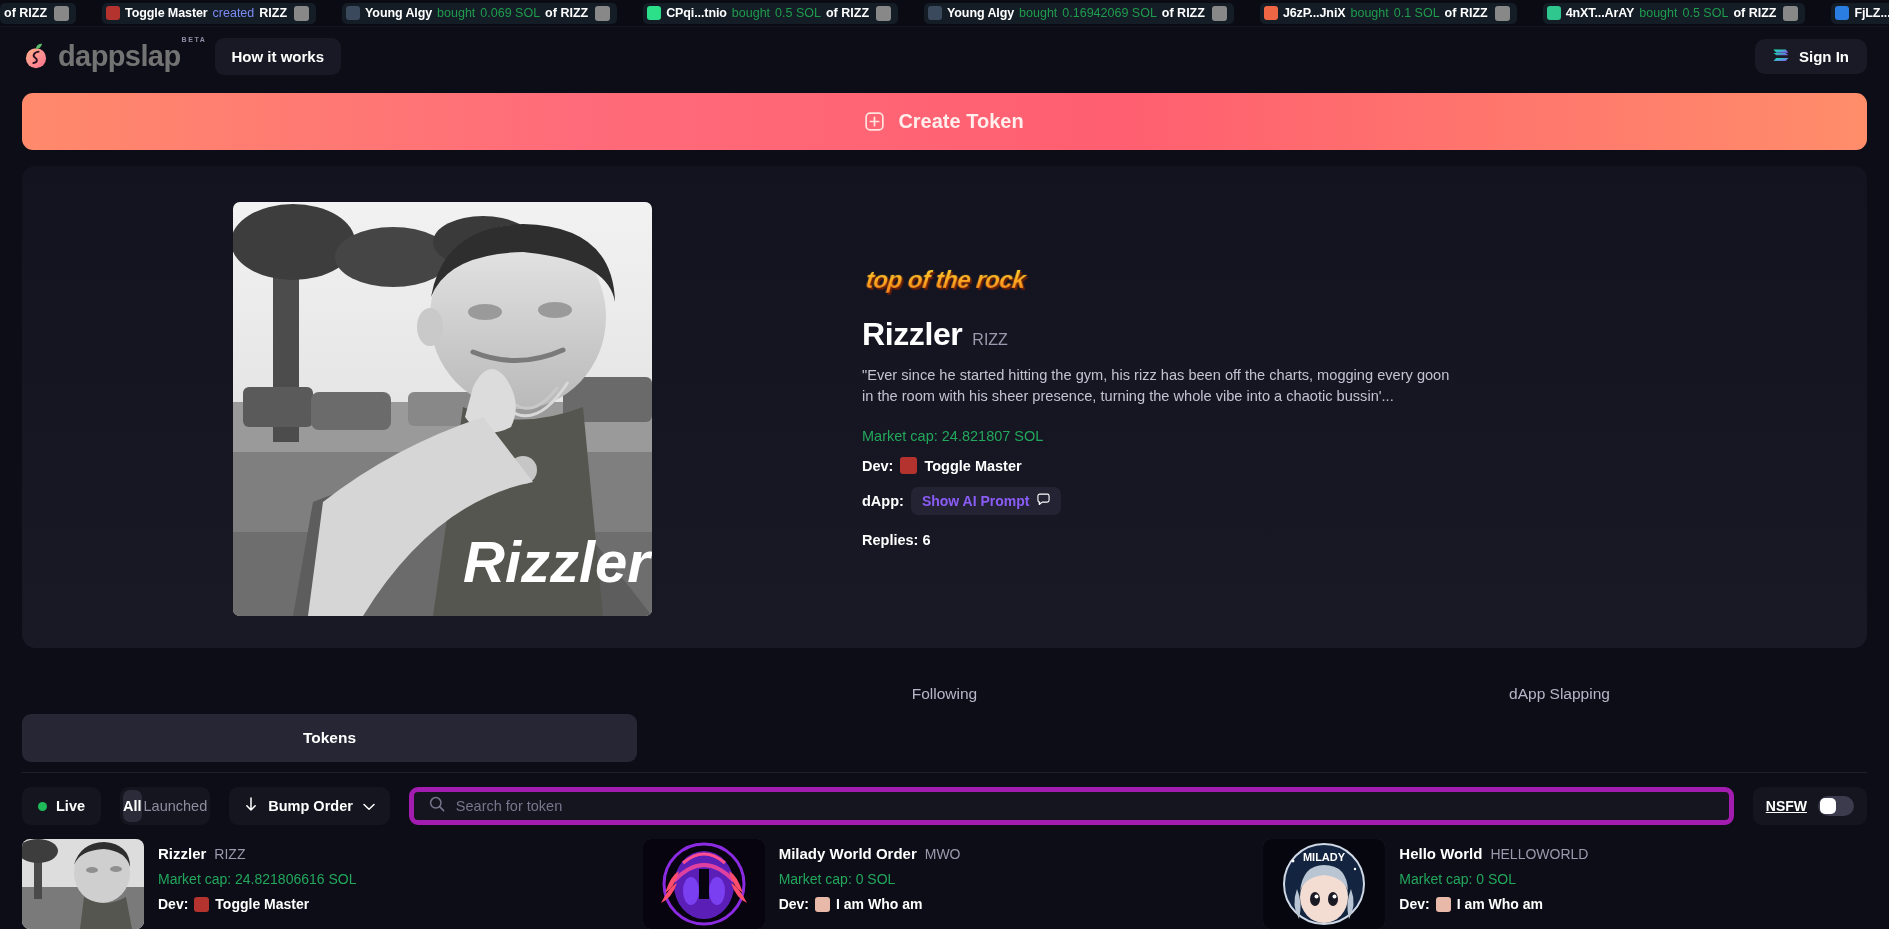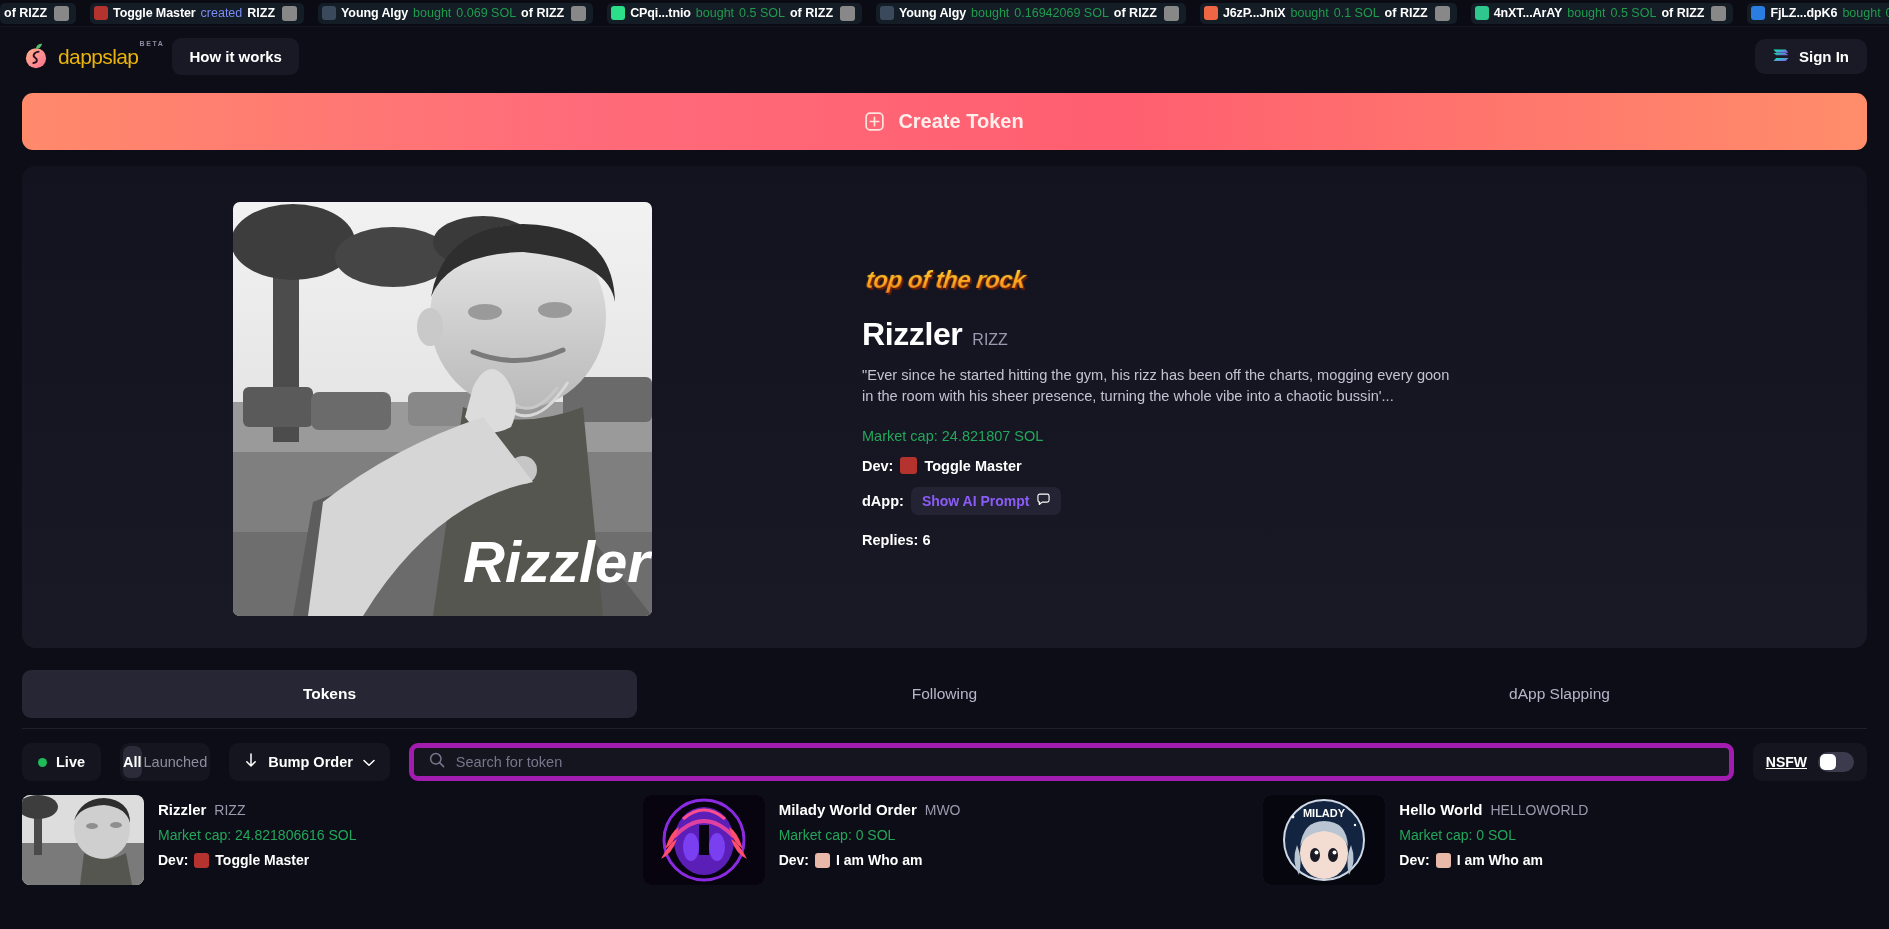--- a/index.html
+++ b/index.html
@@ -11,21 +11,21 @@
     font-family: "Liberation Sans", sans-serif;
     -webkit-font-smoothing: antialiased;
   }
 
   
   .ticker {
     height: 27px;
     background: #0b0b14;
     display: flex;
     align-items: center;
-    gap: 0;
+    gap: 12px;
     overflow: hidden;
     white-space: nowrap;
     border-bottom: 1px solid #15151f;
   }
   .ticker-item {
     display: inline-flex;
     align-items: center;
     gap: 5px;
     background: #141c26;
     border-radius: 5px;
@@ -60,21 +60,21 @@
     height: 58px;
     background: #0d0d18;
     display: flex;
     align-items: center;
     padding: 0 22px 0 22px;
   }
   .logo-wrap { display: flex; align-items: center; gap: 8px; }
   .logo-mark { width: 28px; height: 28px; flex: 0 0 auto; }
   .logo-text-wrap { position: relative; display: flex; align-items: flex-start; }
   .logo-text {
-    font-size: 21px; font-weight: 400; color: #eab308;
+    font-size: 29px; font-weight: 700; color: #737373;
     letter-spacing: -.6px; line-height: 1;
   }
   .logo-beta {
     position: absolute;
     top: -6px; right: -26px;
     font-size: 7px; color: #8d8da3;
     letter-spacing: 1.6px; font-weight: 600;
   }
   .howit {
     margin-left: 34px;
@@ -189,20 +189,21 @@
     padding: 15px 0;
     border-radius: 9px;
     cursor: pointer;
     color: #b6b6c8;
     font-weight: 400;
   }
   .tab.active {
     background: #262634;
     color: #ffffff;
     font-weight: 700;
+    margin-top: 44px;
   }
 
   
   .filters {
     display: flex; align-items: center; gap: 19px;
     padding: 14px 22px 0 22px;
   }
   .pill {
     background: #15151f;
     border-radius: 9px;

